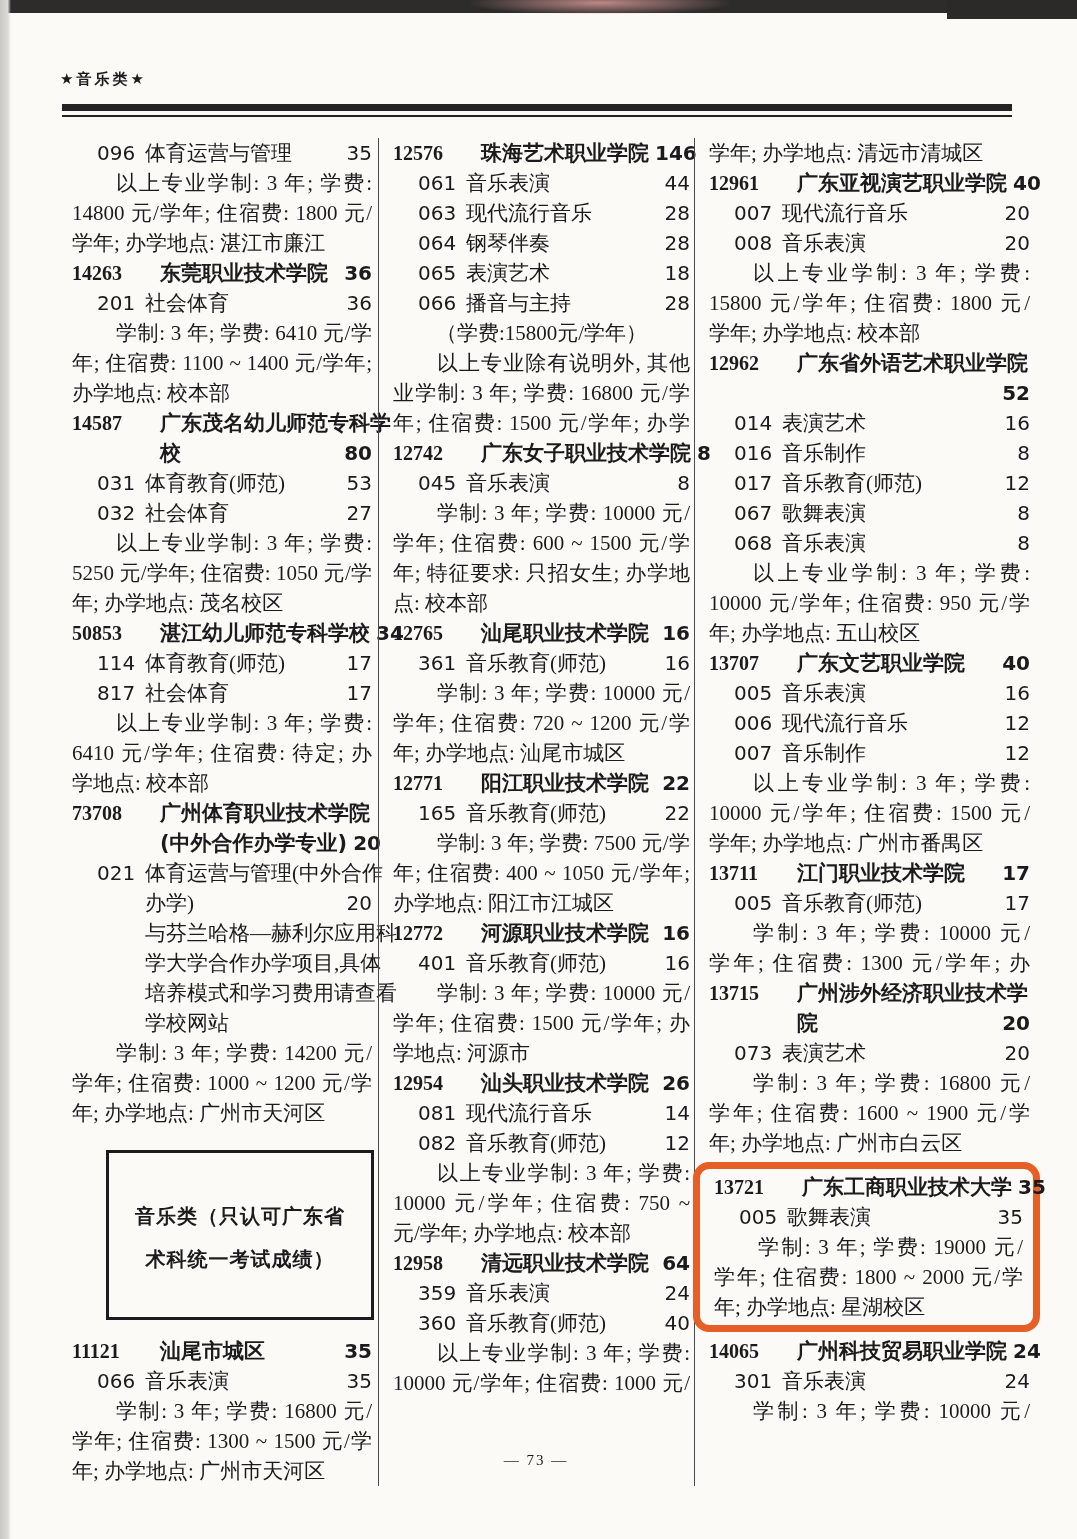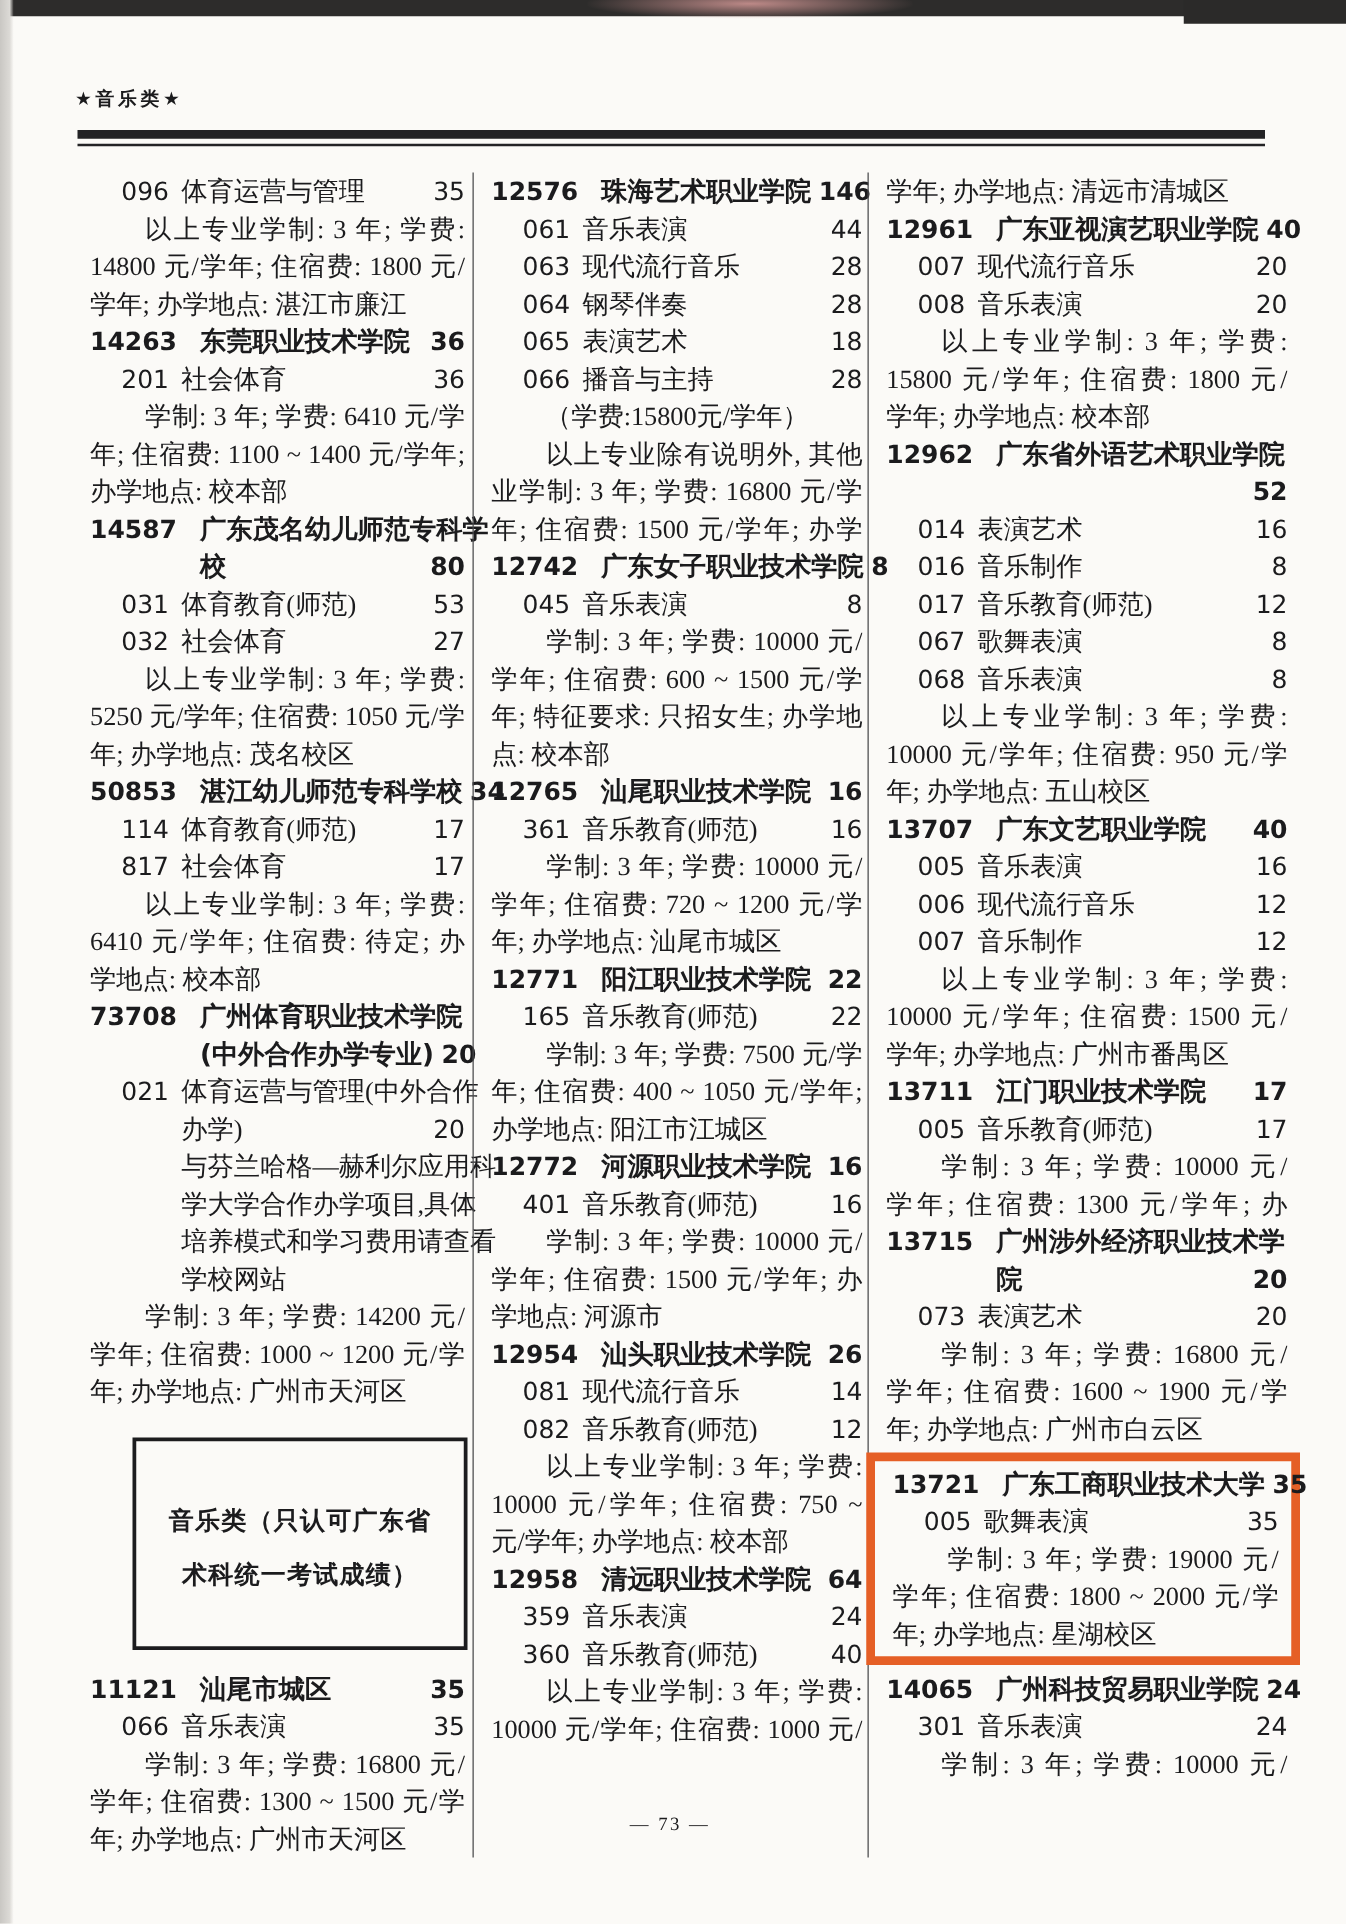--- a/index.html
+++ b/index.html
@@ -24,36 +24,36 @@
   .content{position:absolute;top:138px;left:72px;width:958px;display:flex;}
   .col{box-sizing:border-box;}
   .col0{width:306px;padding-right:6px;}
   .col1{width:316px;border-left:1px solid #4a4a4c;padding-left:14px;padding-right:4px;}
   .col2{width:336px;border-left:1px solid #4a4a4c;padding-left:14px;}
   .line{height:30px;line-height:30px;font-size:21px;overflow:visible;white-space:nowrap;}
   .row{display:flex;}
   .row .num{margin-left:auto;padding-left:6px;}
   .code,.num{font-family:"DejaVu Sans","Liberation Sans",sans-serif;font-size:20px;}
   .school{font-family:"DejaVu Sans","Liberation Sans",sans-serif;font-weight:700;font-size:21px;}
-  .school .code{width:88px;flex:0 0 auto;font-weight:700;}
+  .school .code{width:88px;flex:0 0 auto;font-weight:700;font-family:Liberation Serif, serif;}
   .school.cont2{padding-left:88px;}
   .major .code{margin-left:25px;width:48px;flex:0 0 auto;}
   .mcont{padding-left:73px;}
   .note{padding-left:73px;}
   .p{white-space:normal;height:30px;overflow:hidden;}
   .p.indent{text-indent:44px;}
   .p.fill{text-align:justify;text-align-last:justify;}
   .p.center{text-align:center;text-indent:0;}
   
   .notice-box{box-sizing:border-box;margin:22px 2px 16px 34px;width:268px;border:3px solid #1c1c1e;
     padding:42px 6px 36px 6px;text-align:center;
     font-family:"DejaVu Sans","Liberation Sans",sans-serif;font-weight:700;}
   .notice-box .nb-line{font-size:20px;line-height:43px;letter-spacing:1px;}
   
-  .hl{border:7px solid var(--hl,#e55f26);border-radius:0;margin:4px -10px 4px -16px;
+  .hl{border:7px solid var(--hl,#e55f26);border-radius:16px;margin:4px -10px 4px -16px;
     padding:3px 10px 3px 14px;}
   
   .page-no{position:absolute;top:1452px;left:60px;width:952px;text-align:center;font-size:15px;letter-spacing:2px;}
 </style>
 </head>
 <body>
 
 <div class="scan-top"></div>
 <div class="scan-top-corner"></div>
 <div class="scan-smudge"></div>

